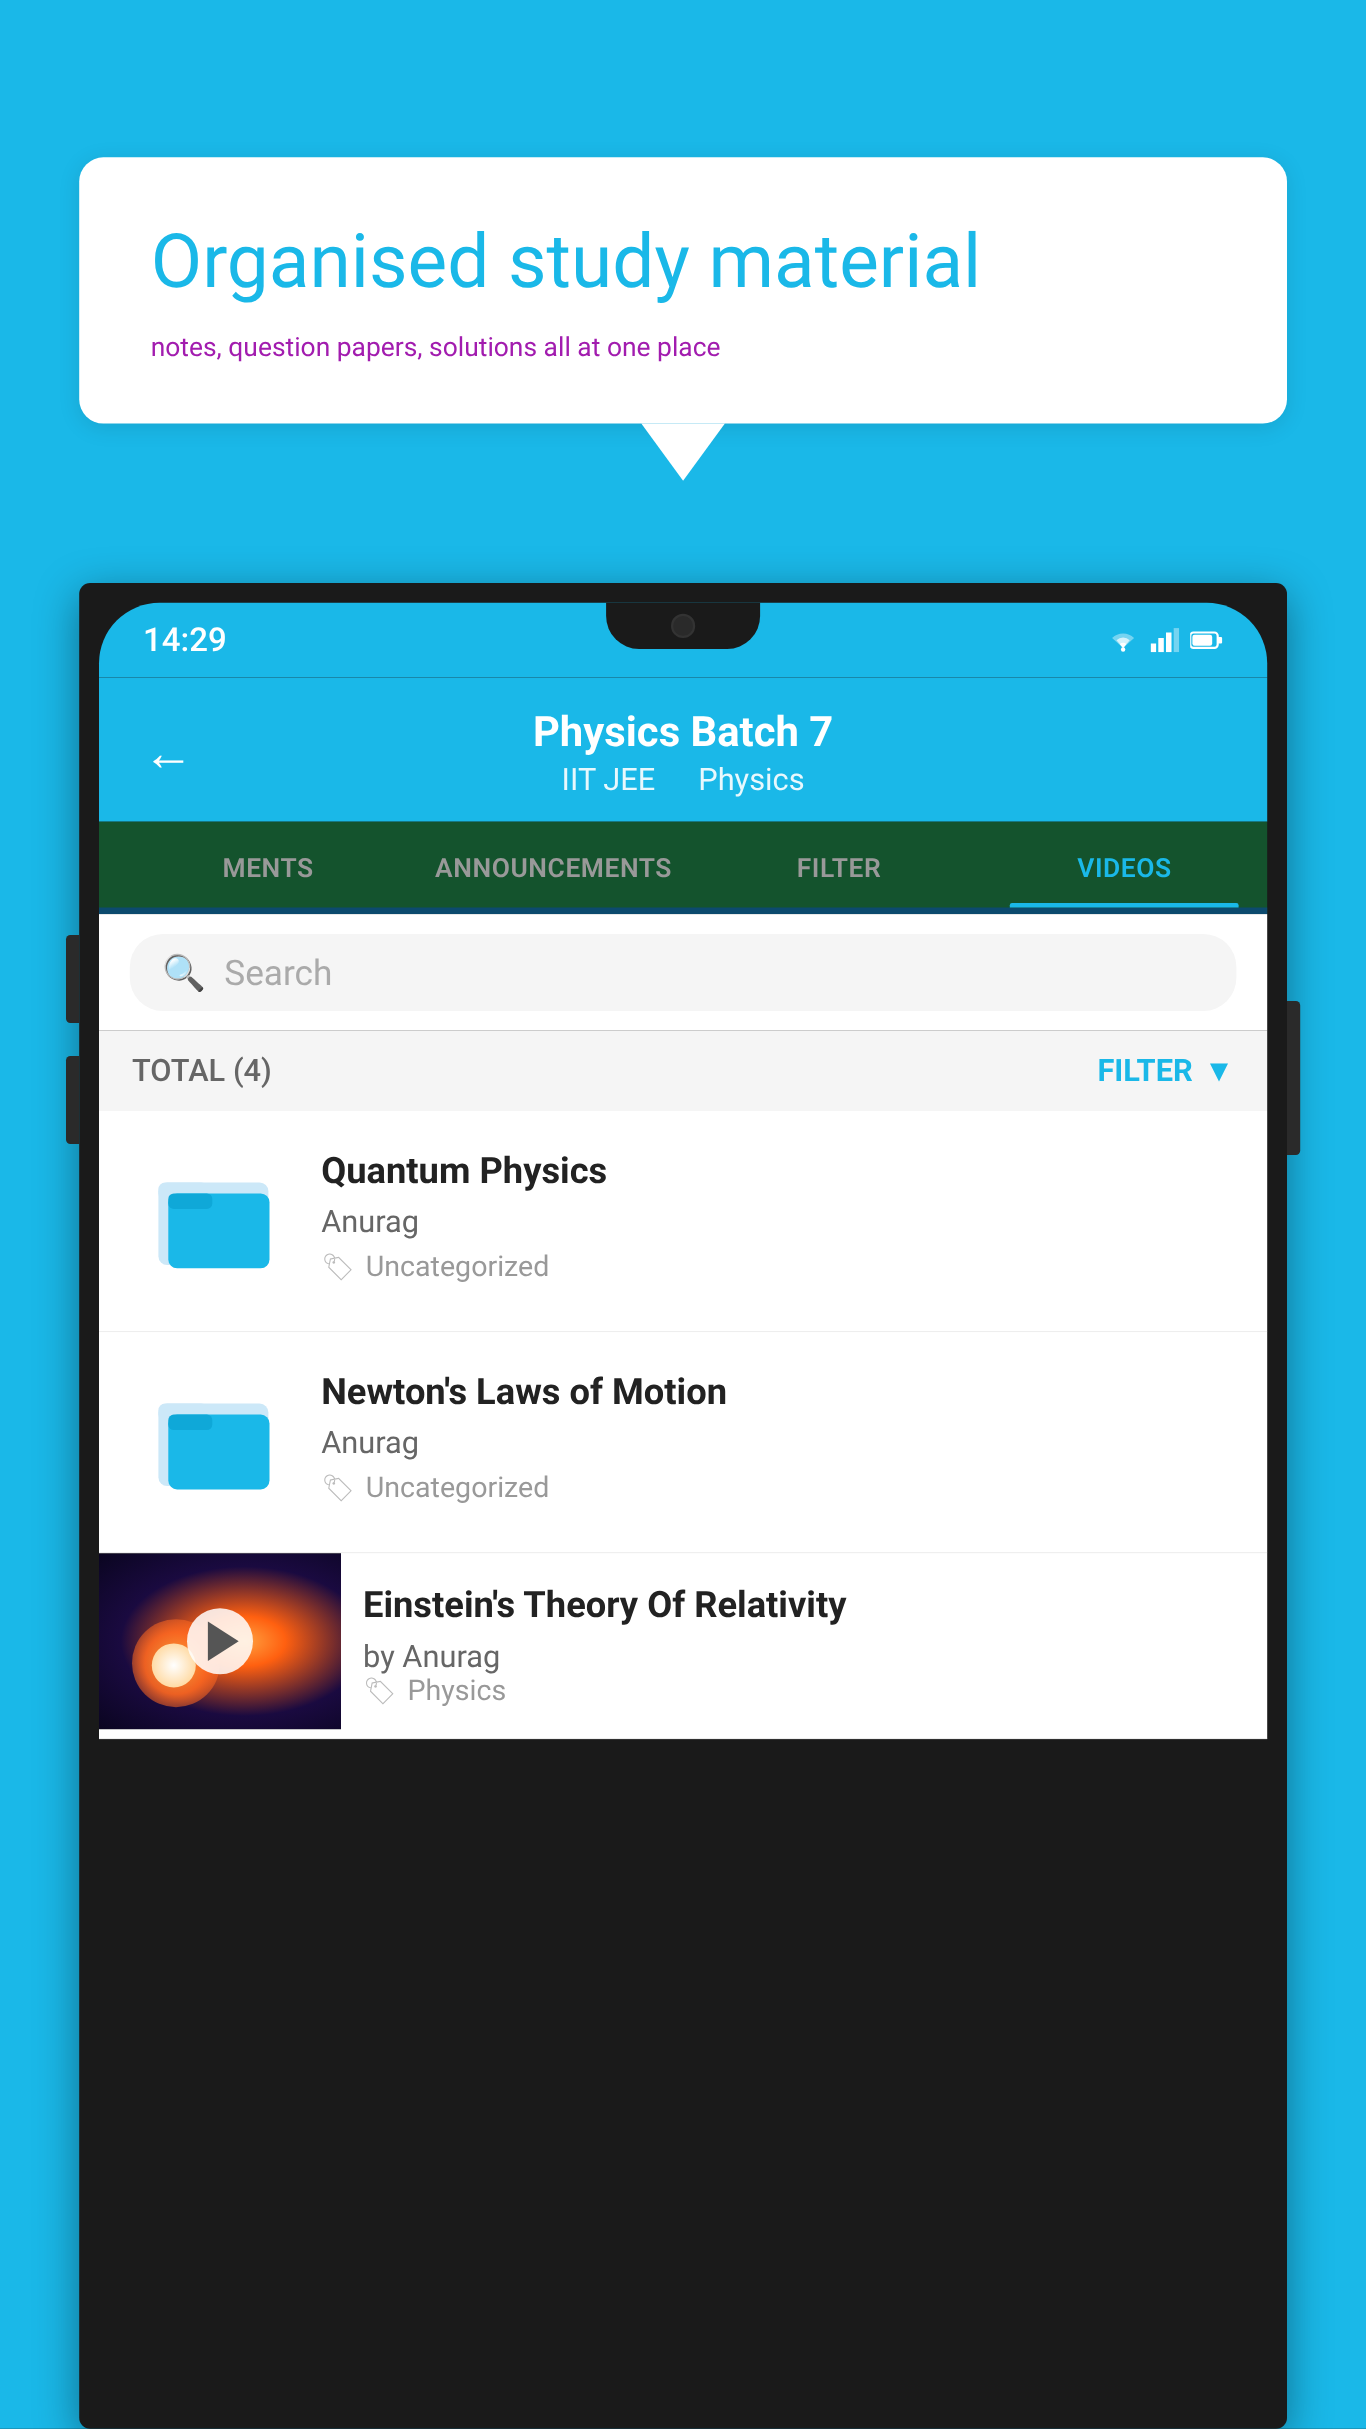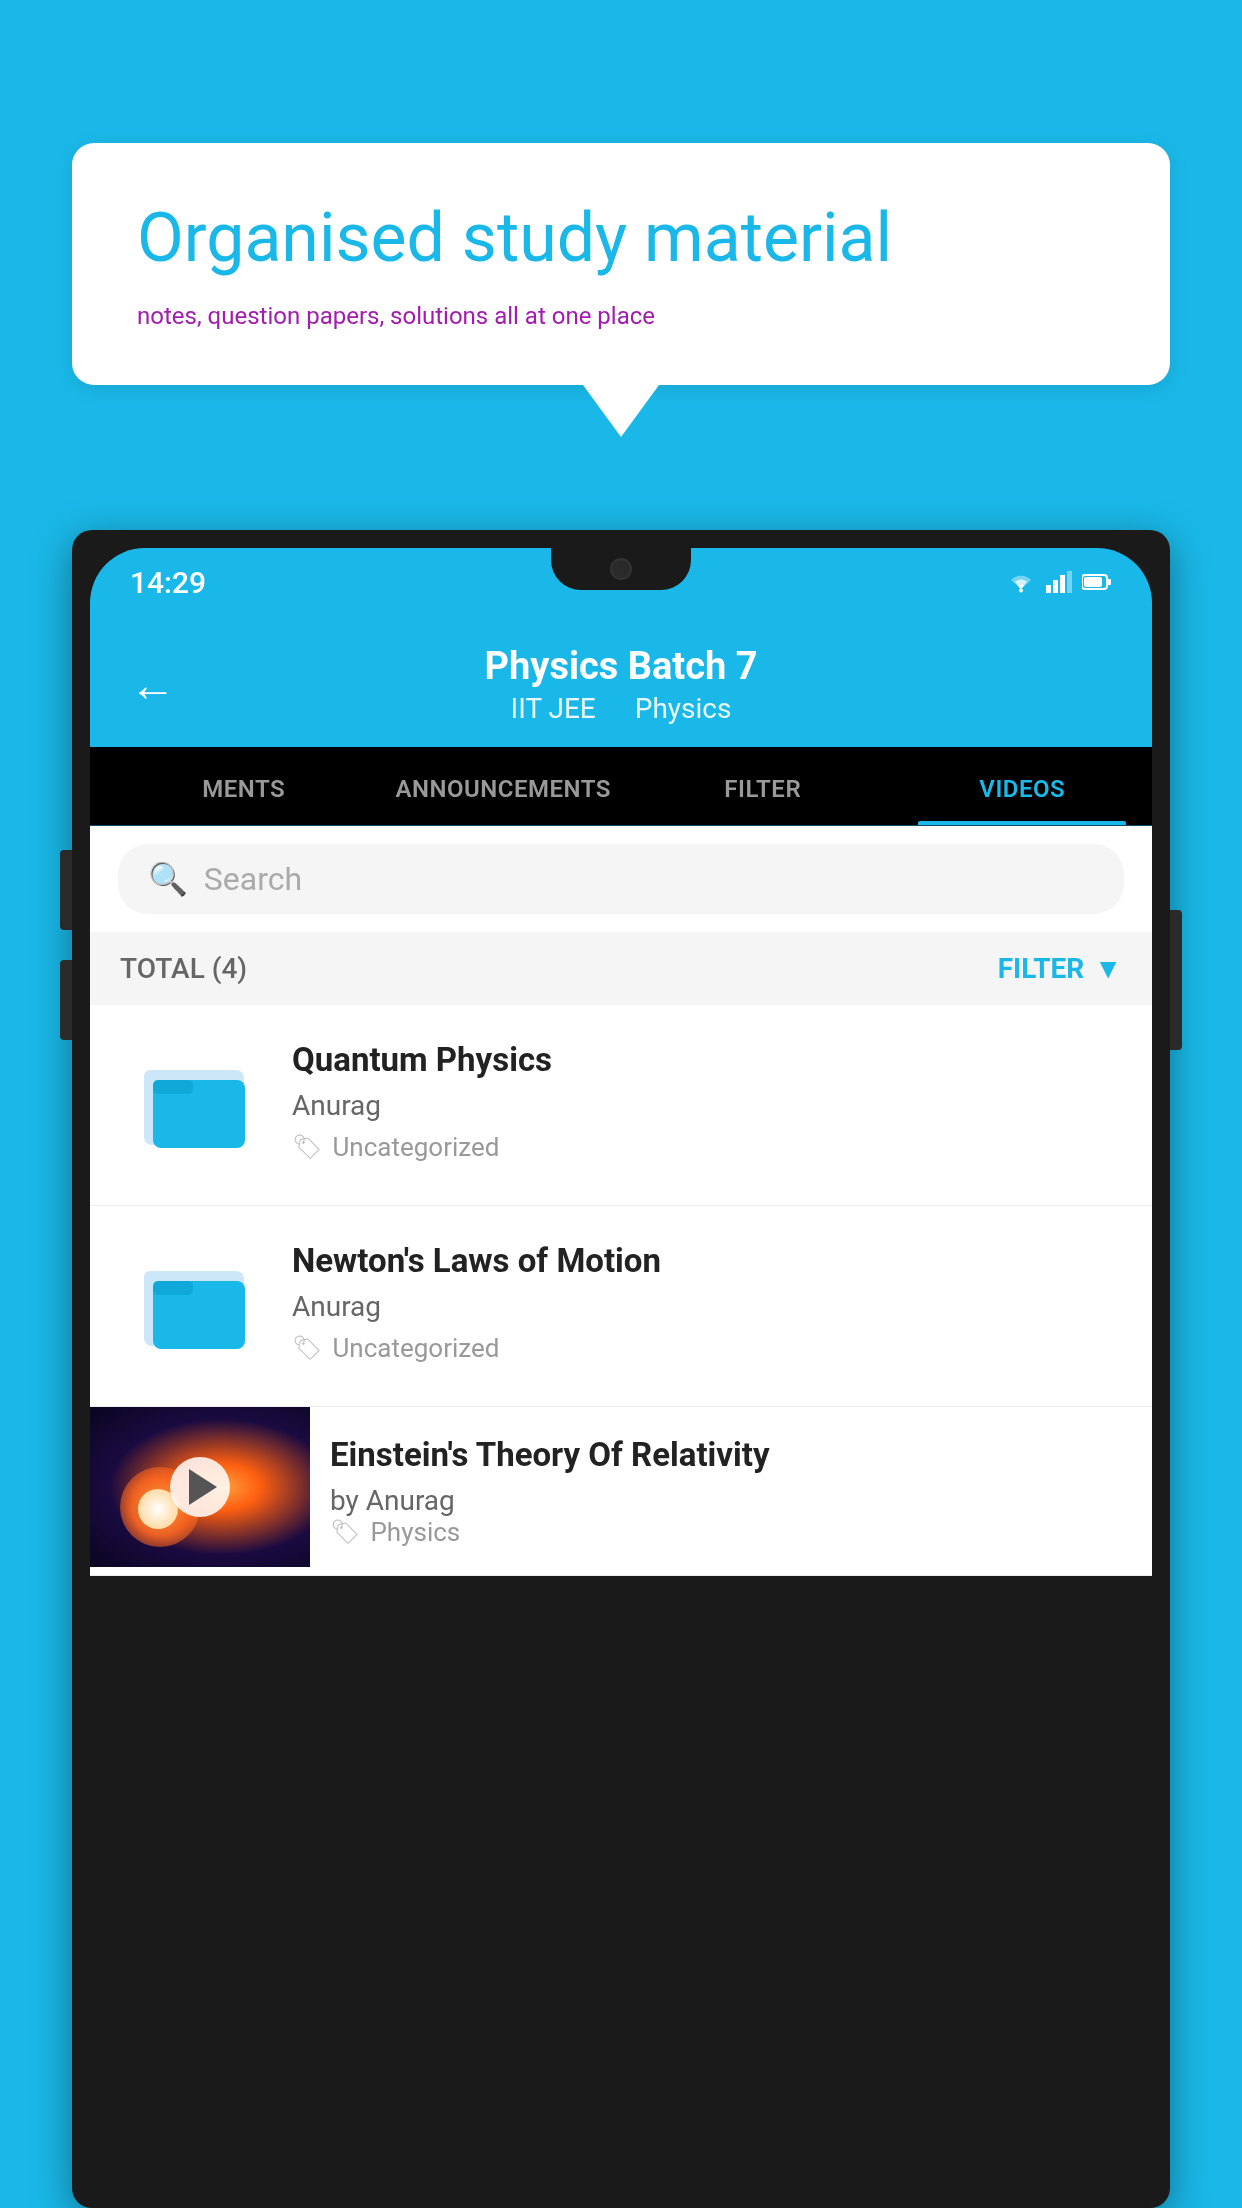--- a/index.html
+++ b/index.html
@@ -59,21 +59,21 @@
     .phone-wrapper {
       position: absolute;
       top: 530px;
       left: 72px;
       right: 72px;
       bottom: 0;
     }
 
     .phone-outer {
       background: #1a1a1a;
-      border-radius: 20px;
+      border-radius: 10px;
       padding: 18px 18px 0 18px;
       width: 100%;
       height: 100%;
       position: relative;
       box-shadow: 0 10px 40px rgba(0,0,0,0.4);
     }
 
     
     .phone-status-bar {
       background: #1ab8e8;
@@ -155,23 +155,23 @@
       font-size: 28px;
       margin-top: 4px;
     }
 
     .header-subtitle span {
       margin: 0 8px;
     }
 
     
     .tabs-bar {
-      background: #000000;
-      display: flex;
-      border-bottom: 1px solid #0c4a6e;
+      background: #14532d;
+      display: flex;
+      border-bottom: 6px solid #0c4a6e;
       padding-left: 24px;
     }
 
     .tab-item {
       flex: 1;
       text-align: center;
       padding: 28px 8px 22px;
       font-size: 24px;
       font-weight: 600;
       color: #999;

